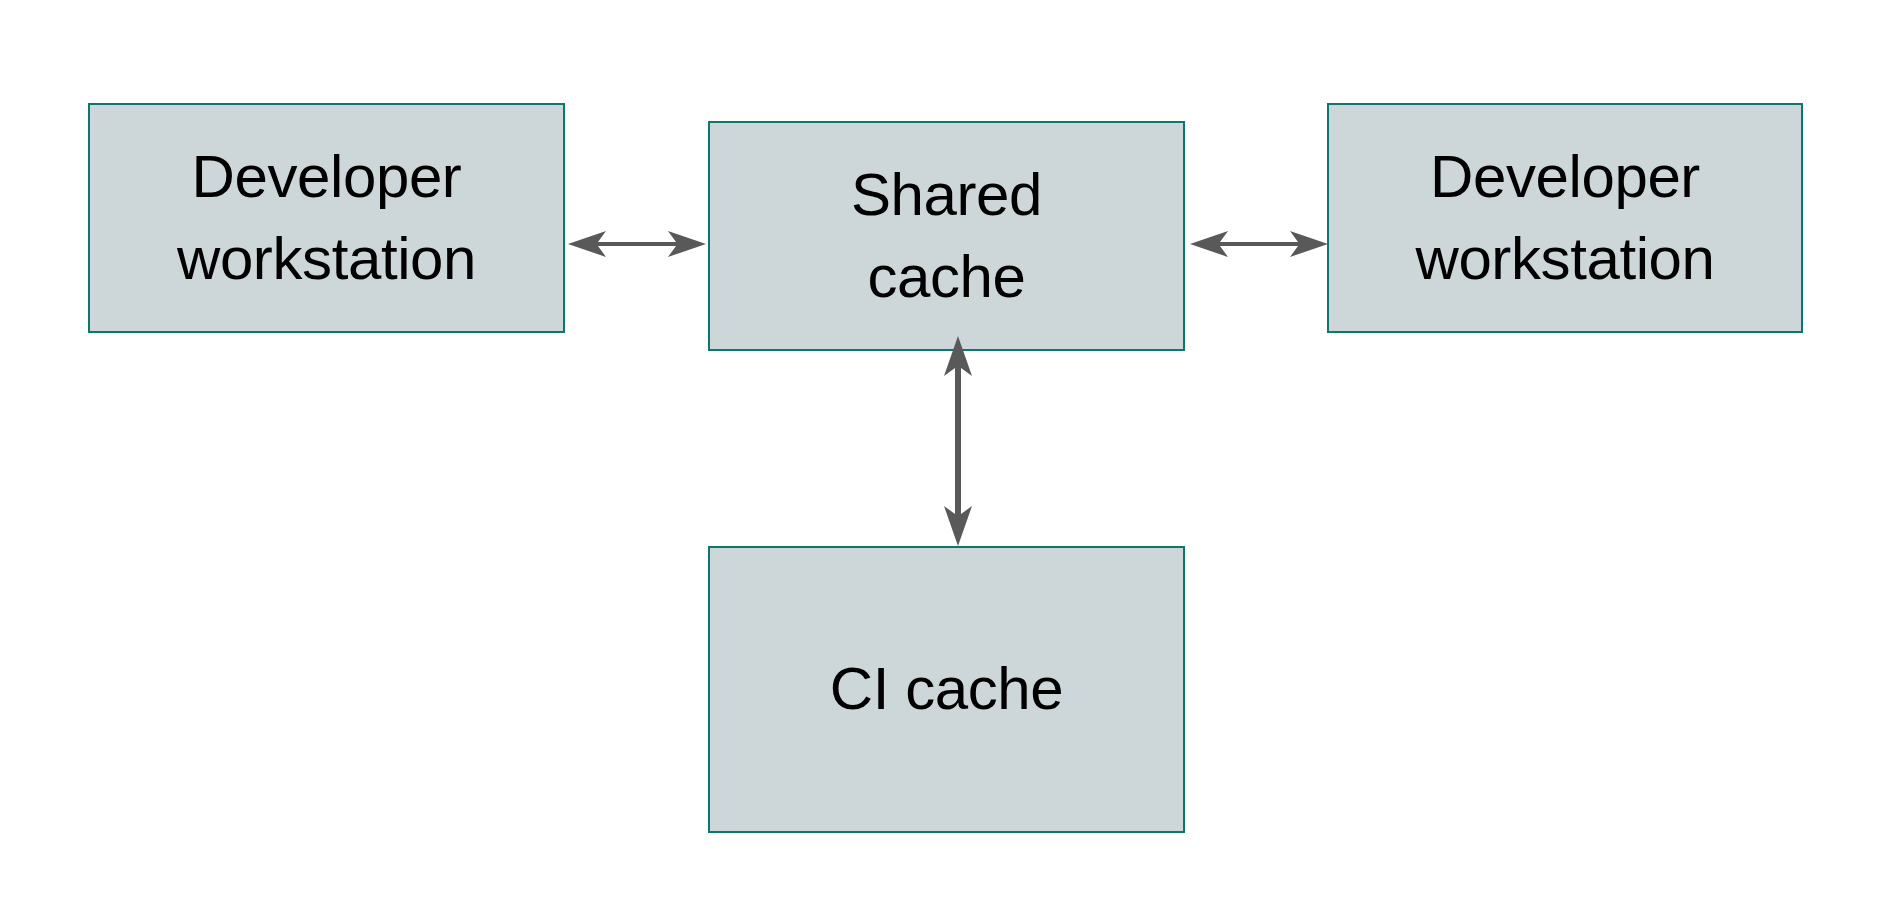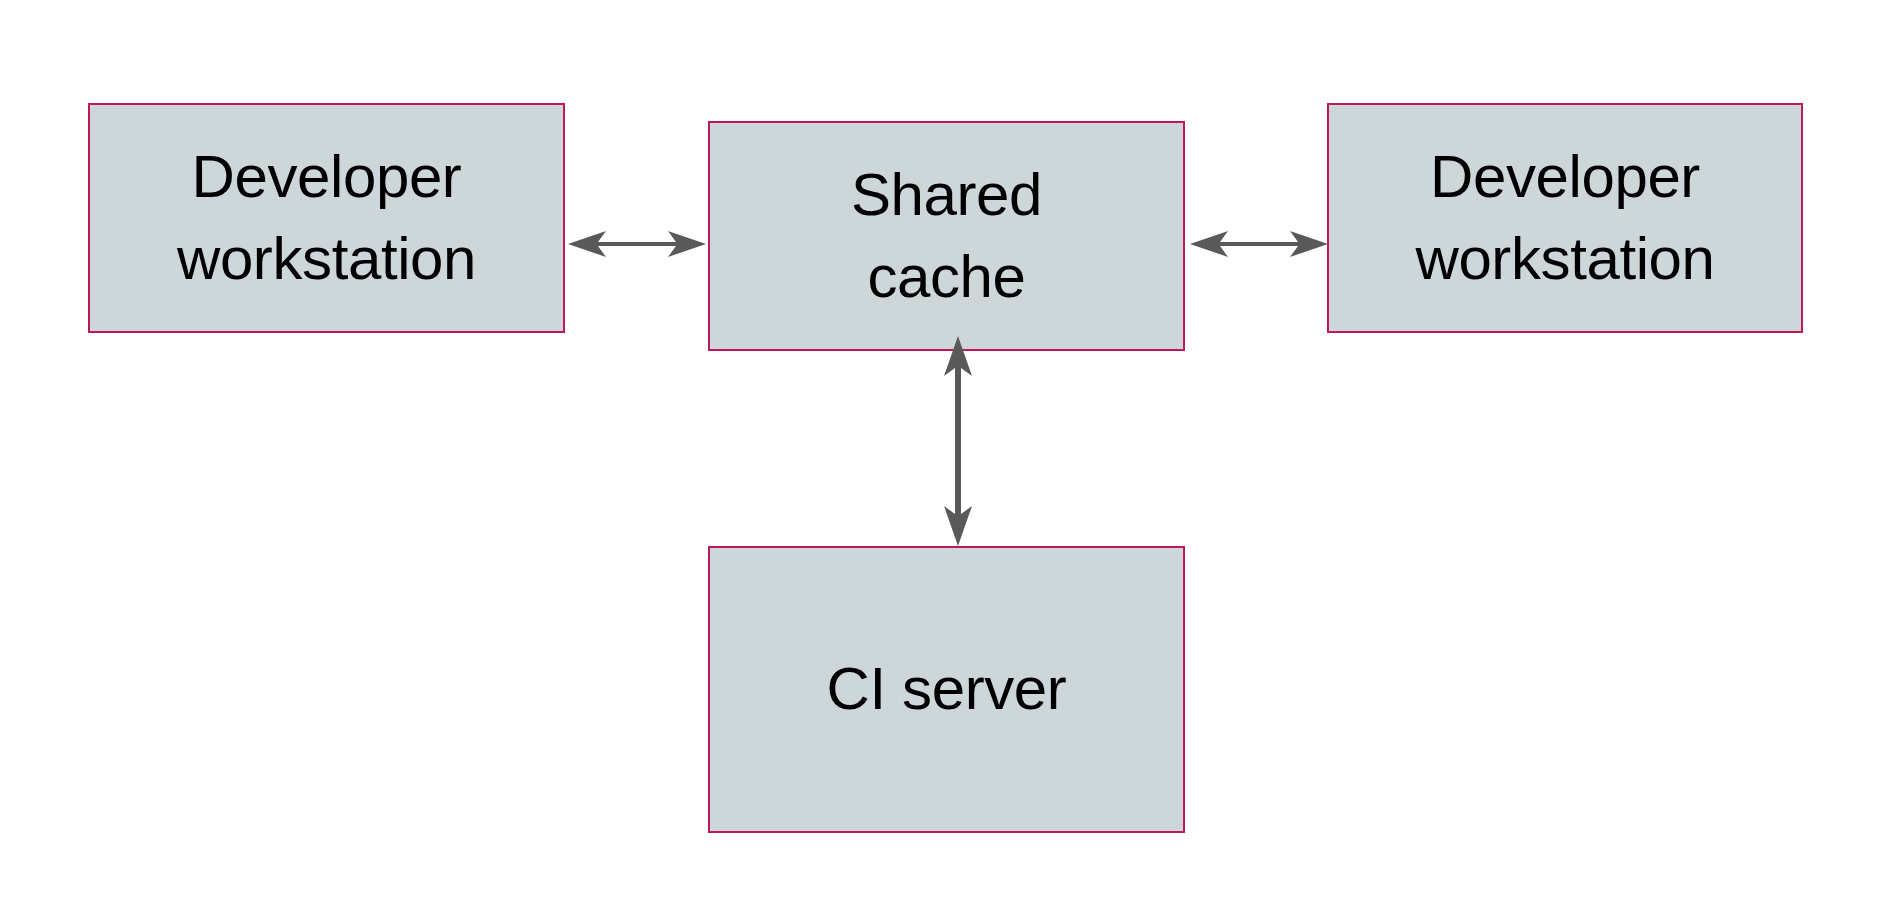--- a/index.html
+++ b/index.html
@@ -16,21 +16,21 @@
     position: relative;
     width: 1900px;
     height: 922px;
     background: #ffffff;
     overflow: hidden;
   }
   .node-box {
     position: absolute;
     box-sizing: border-box;
     background: #cdd7da;
-    border: 2px solid #be185d;
+    border: 2px solid #0f766e;
     display: flex;
     align-items: center;
     justify-content: center;
     text-align: center;
   }
   .node-label {
     font-family: "Liberation Sans", sans-serif;
     font-size: 60px;
     line-height: 1.37;
     color: #000000;
@@ -67,21 +67,21 @@
     <span class="node-label">Shared
 cache</span>
   </div>
 
   <div class="node-box" id="node-dev-right">
     <span class="node-label">Developer
 workstation</span>
   </div>
 
   <div class="node-box" id="node-ci">
-    <span class="node-label">CI server</span>
+    <span class="node-label">CI cache</span>
   </div>
 
   <svg class="connector" id="edge-left-cache" viewBox="0 0 150 58">
     <g fill="#595959" stroke="none">
       <path d="M 6 28 L 44 15 L 36 26 L 114 26 L 106 15 L 144 28 L 106 41 L 114 30 L 36 30 L 44 41 Z"></path>
     </g>
   </svg>
 
   <svg class="connector" id="edge-cache-right" viewBox="0 0 150 58">
     <g fill="#595959" stroke="none">

